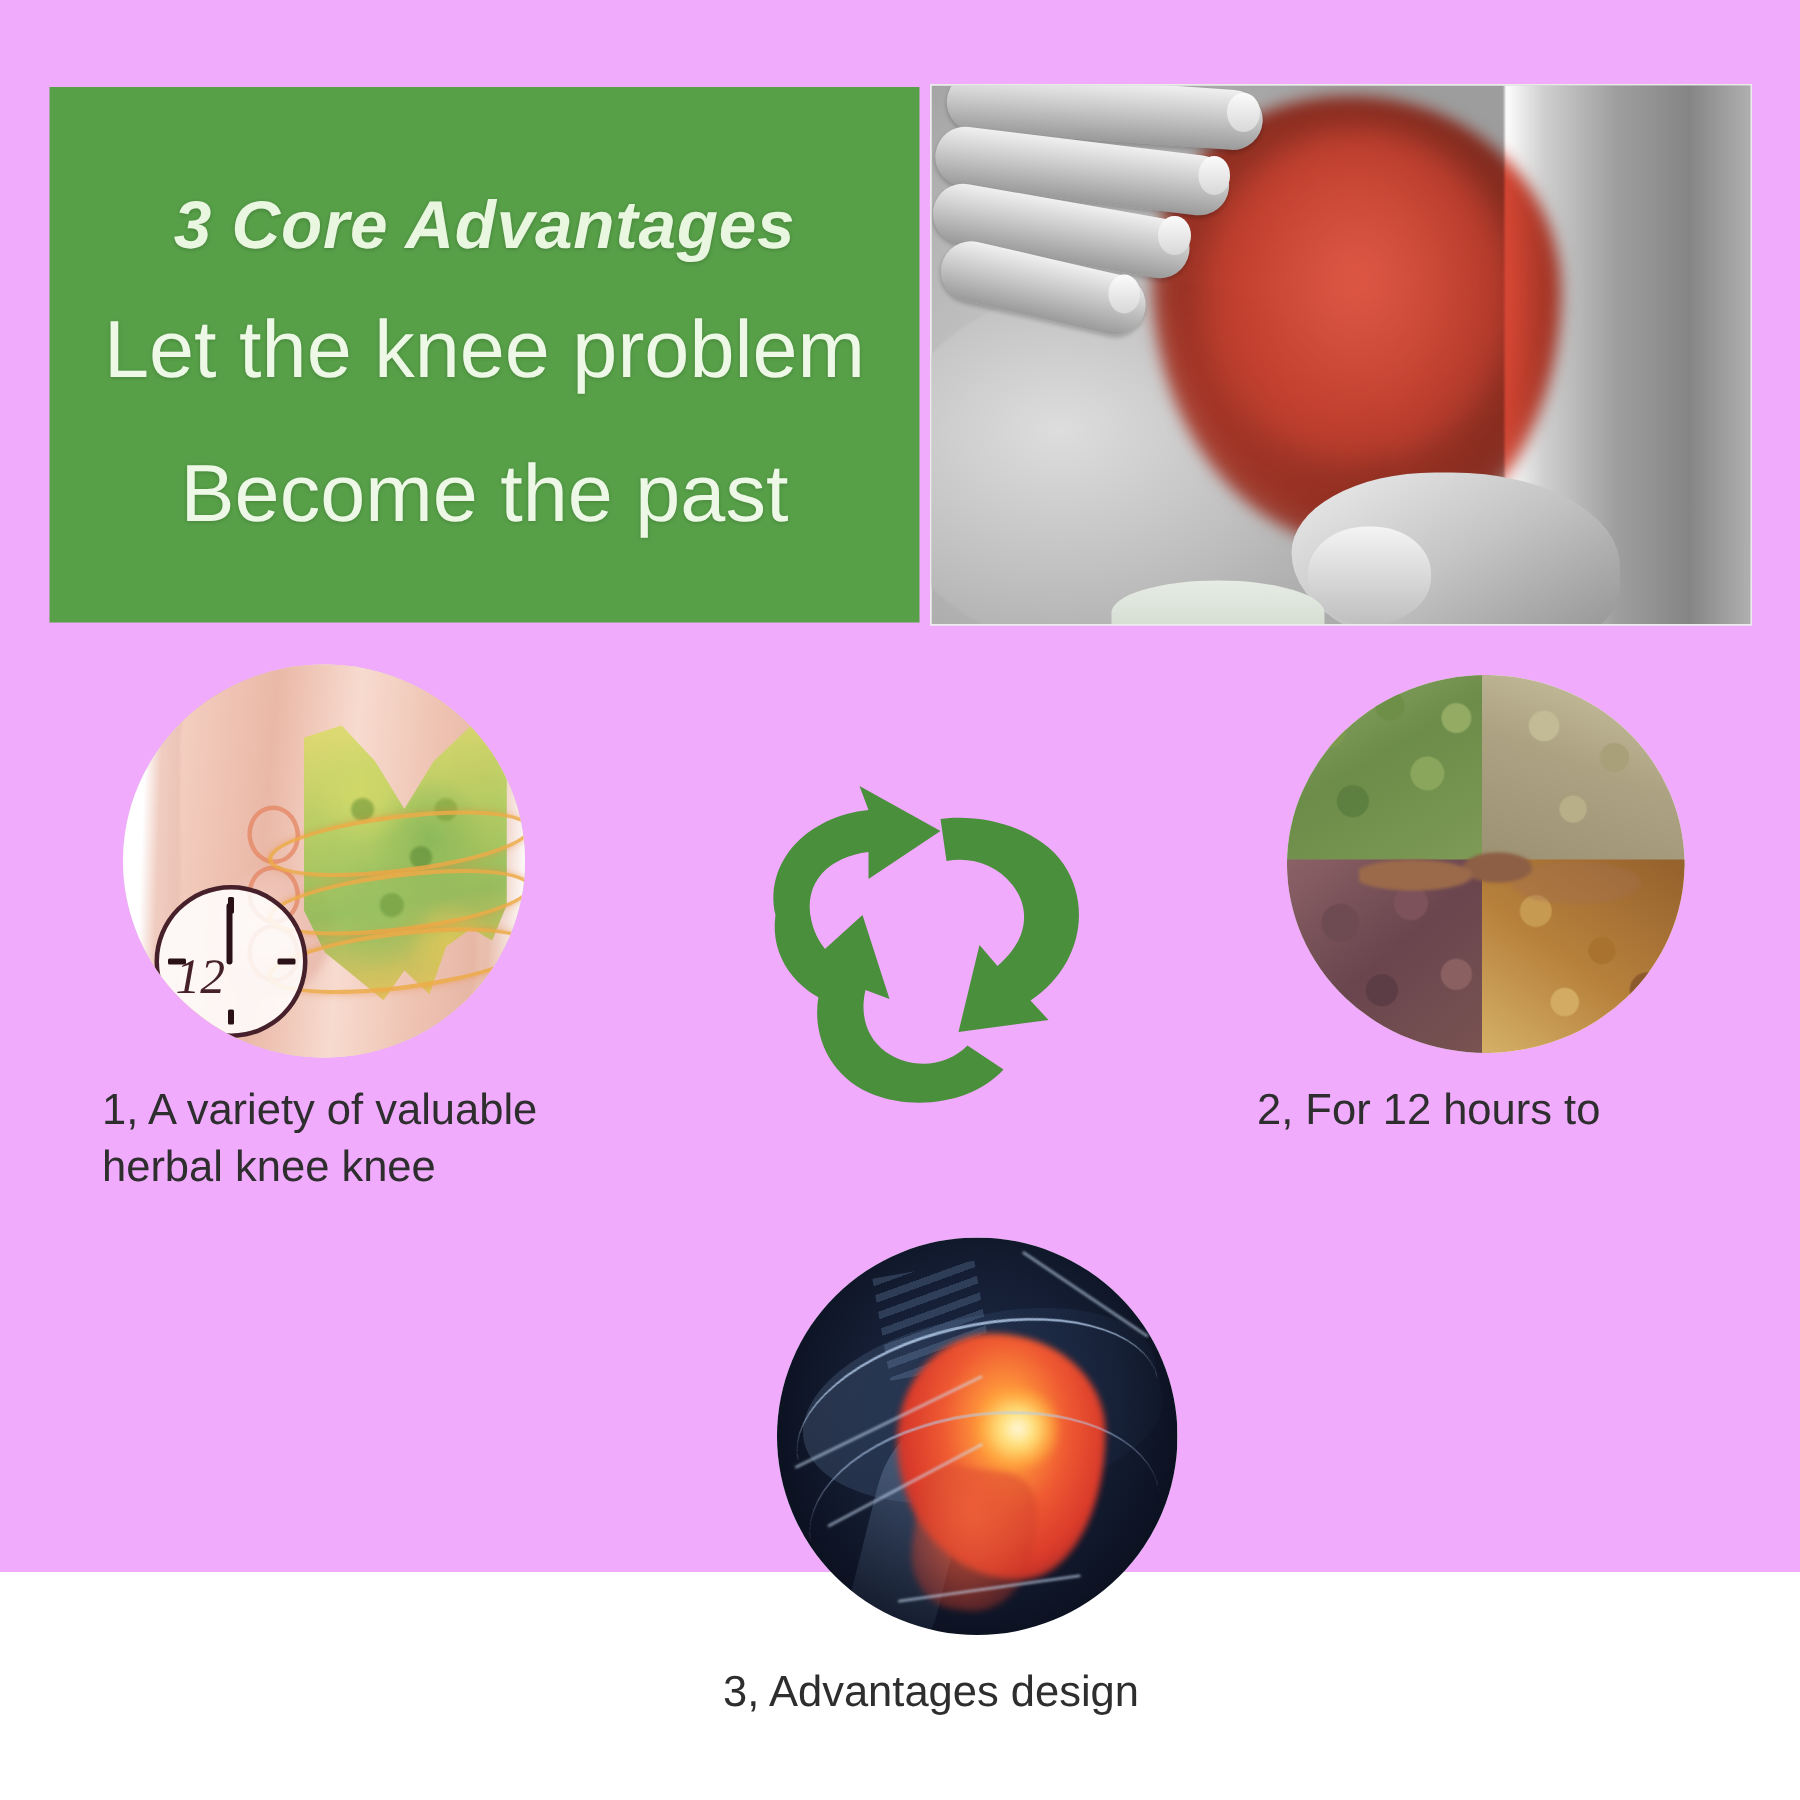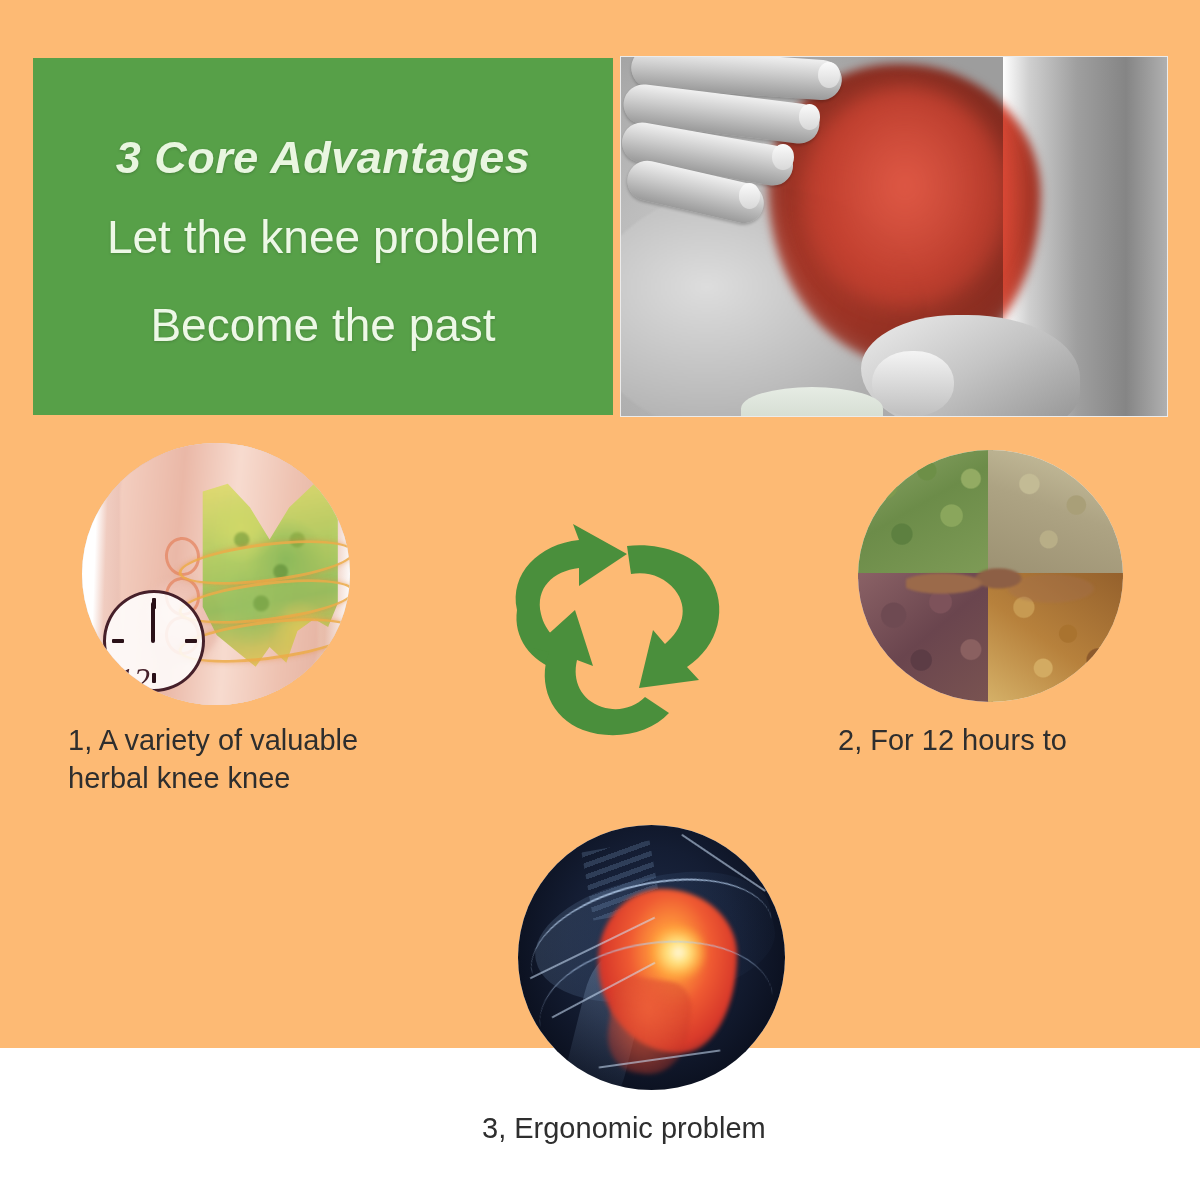--- a/index.html
+++ b/index.html
@@ -2,39 +2,39 @@
 <html><head>
 <meta charset="utf-8">
 <style>
   * { margin:0; padding:0; box-sizing:border-box; }
   html, body {
     width:1200px; height:1200px;
     background:#ffffff;
     font-family:"Liberation Sans", sans-serif;
     overflow:hidden;
   }
-  #root { position:relative; width:1200px; height:1048px; background:#fdba74; }
+  #root { position:relative; width:1200px; height:1048px; background:#f0abfc; }
 
   
   .header-banner {
     position:absolute; left:33px; top:58px;
     width:580px; height:357px;
     background:#57a048;
     display:flex; flex-direction:column;
     justify-content:center; align-items:center;
     padding-top:6px;
   }
   .title-main {
     font-size:45px; font-weight:bold; font-style:italic;
     color:#e9f6e0; letter-spacing:0.5px;
     text-shadow:0 1px 3px rgba(0,0,0,0.22);
     margin-bottom:30px; white-space:nowrap;
   }
   .title-sub {
-    font-size:46px; font-weight:normal; color:#edf8e6;
+    font-size:54px; font-weight:normal; color:#edf8e6;
     text-shadow:0 1px 3px rgba(0,0,0,0.18);
     line-height:1.0; white-space:nowrap;
   }
   .title-sub + .title-sub { margin-top:42px; }
 
   
   .header-photo {
     position:absolute; left:620px; top:56px;
     width:548px; height:361px;
     overflow:hidden; background:#f4f4f4;
@@ -195,21 +195,21 @@
   .kp-clock .tick {
     position:absolute; background:#2a1118; border-radius:1px;
   }
   .kp-clock .t-top   { left:50%; top:6%;  width:4px; height:11%; transform:translateX(-50%); }
   .kp-clock .t-bot   { left:50%; bottom:6%; width:4px; height:11%; transform:translateX(-50%); }
   .kp-clock .t-left  { left:6%;  top:50%; width:12%; height:4px; transform:translateY(-50%); }
   .kp-clock .t-right { right:6%; top:50%; width:12%; height:4px; transform:translateY(-50%); }
   .kp-clock .twelve {
     position:absolute; left:11%; top:45%;
     font-size:33px; font-style:italic; color:#46202a;
-    font-family:"Liberation Serif", serif; line-height:1;margin-top:28px;
+    font-family:"Liberation Serif", serif; line-height:1;
   }
 
   
   #circle-herbs { left:858px; top:450px; width:265px; height:252px; }
   .hb-q { position:absolute; width:52%; height:52%; }
   .hb-green {
     left:-1%; top:-1%;
     background:
       radial-gradient(circle at 22% 30%, #7e9a4e 0 8%, transparent 9%),
       radial-gradient(circle at 52% 18%, #6d8f47 0 7%, transparent 8%),
@@ -437,16 +437,16 @@
   <div class="caption" id="caption-1">
     <span class="ln">1, A variety of valuable</span>
     <span class="ln">herbal knee knee</span>
   </div>
 
   <div class="caption" id="caption-2">
     <span class="ln">2, For 12 hours to</span>
   </div>
 
   <div class="caption" id="caption-3">
-    <span class="ln">3, Ergonomic problem</span>
+    <span class="ln">3, Advantages design</span>
   </div>
 
 </div>
 
 </body></html>

